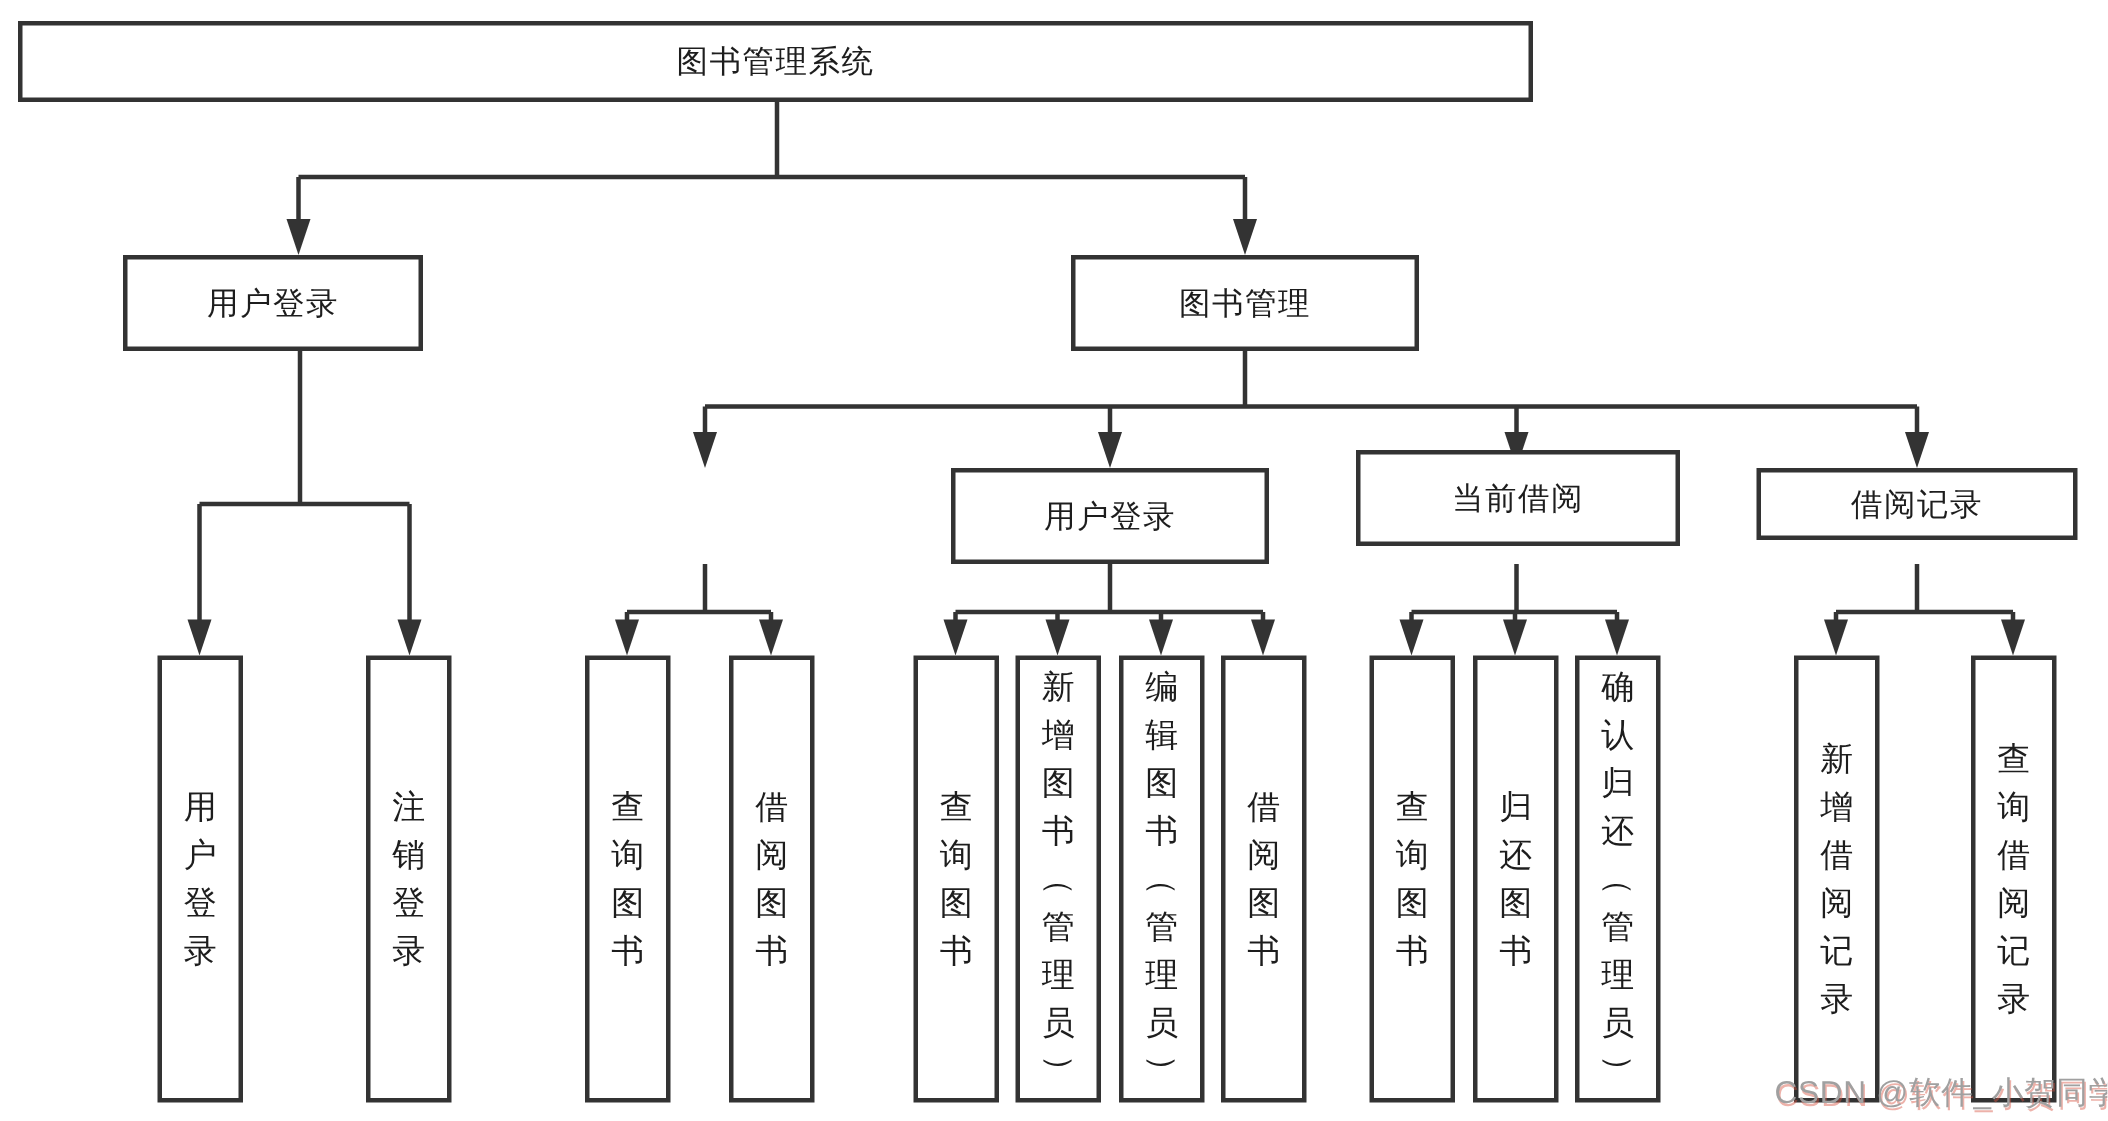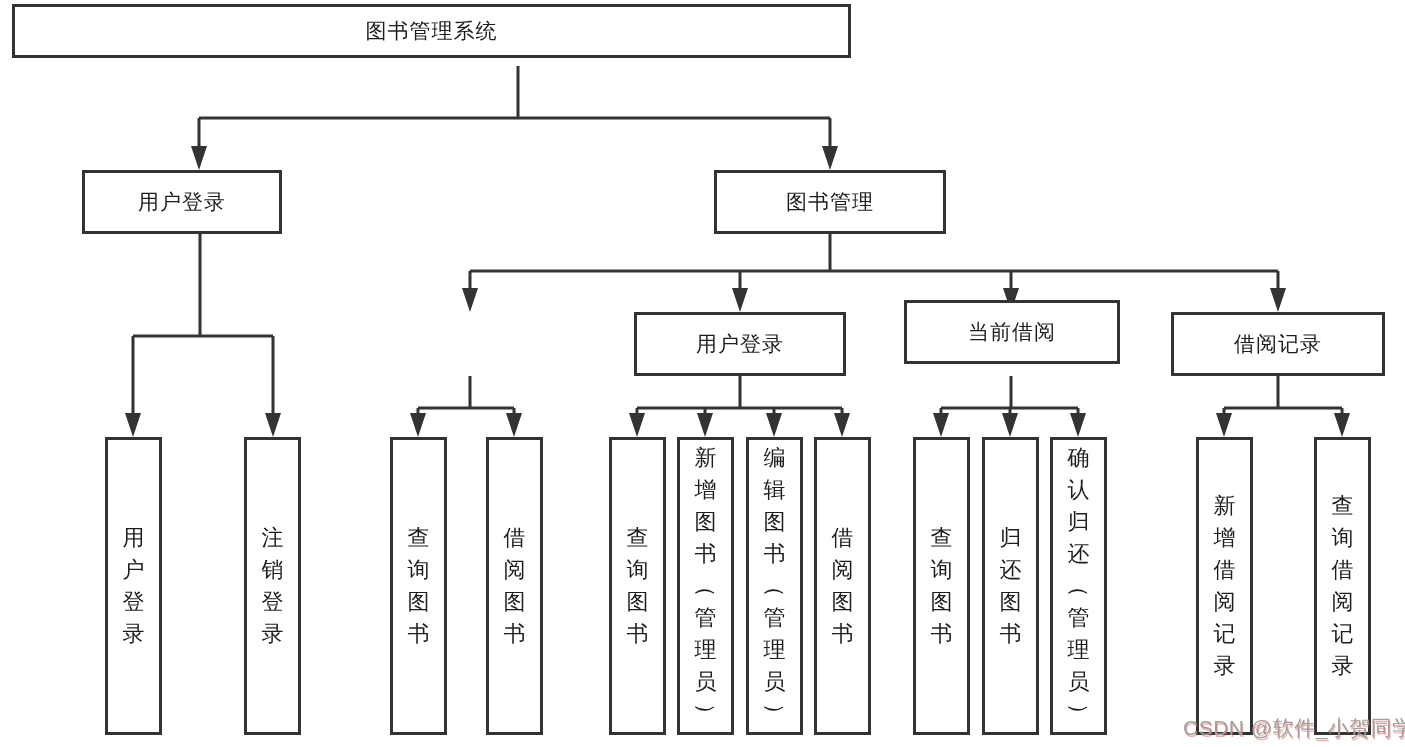--- a/index.html
+++ b/index.html
@@ -98,38 +98,38 @@
       <polygon points="766,413 782,413 774,437"></polygon>
       <polygon points="834,413 850,413 842,437"></polygon>
       <polygon points="933,413 949,413 941,437"></polygon>
       <polygon points="1002,413 1018,413 1010,437"></polygon>
       <polygon points="1070,413 1086,413 1078,437"></polygon>
       <polygon points="1216,413 1232,413 1224,437"></polygon>
       <polygon points="1334,413 1350,413 1342,437"></polygon>
     </g>
   </svg>
 
-  <div class="node" style="left:12px;top:4px;width:839px;height:54px">
+  <div class="node" style="left:12px;top:14px;width:1010px;height:54px">
     <span class="hlabel">图书管理系统</span>
   </div>
 
   <div class="node" style="left:82px;top:170px;width:200px;height:64px">
     <span class="hlabel">用户登录</span>
   </div>
   <div class="node" style="left:714px;top:170px;width:232px;height:64px">
     <span class="hlabel">图书管理</span>
   </div>
 
   <div class="node" style="left:634px;top:312px;width:212px;height:64px">
     <span class="hlabel">用户登录</span>
   </div>
   <div class="node" style="left:904px;top:300px;width:216px;height:64px">
     <span class="hlabel">当前借阅</span>
   </div>
-  <div class="node" style="left:1171px;top:312px;width:214px;height:64px">
+  <div class="node" style="left:1171px;top:312px;width:214px;height:48px">
     <span class="hlabel">借阅记录</span>
   </div>
 
   <div class="node leaf" style="left:105px;top:437px;width:57px;height:298px">
     <span class="vtext">
         <span class="vchar">用</span>
         <span class="vchar">户</span>
         <span class="vchar">登</span>
         <span class="vchar">录</span>
       </span>

